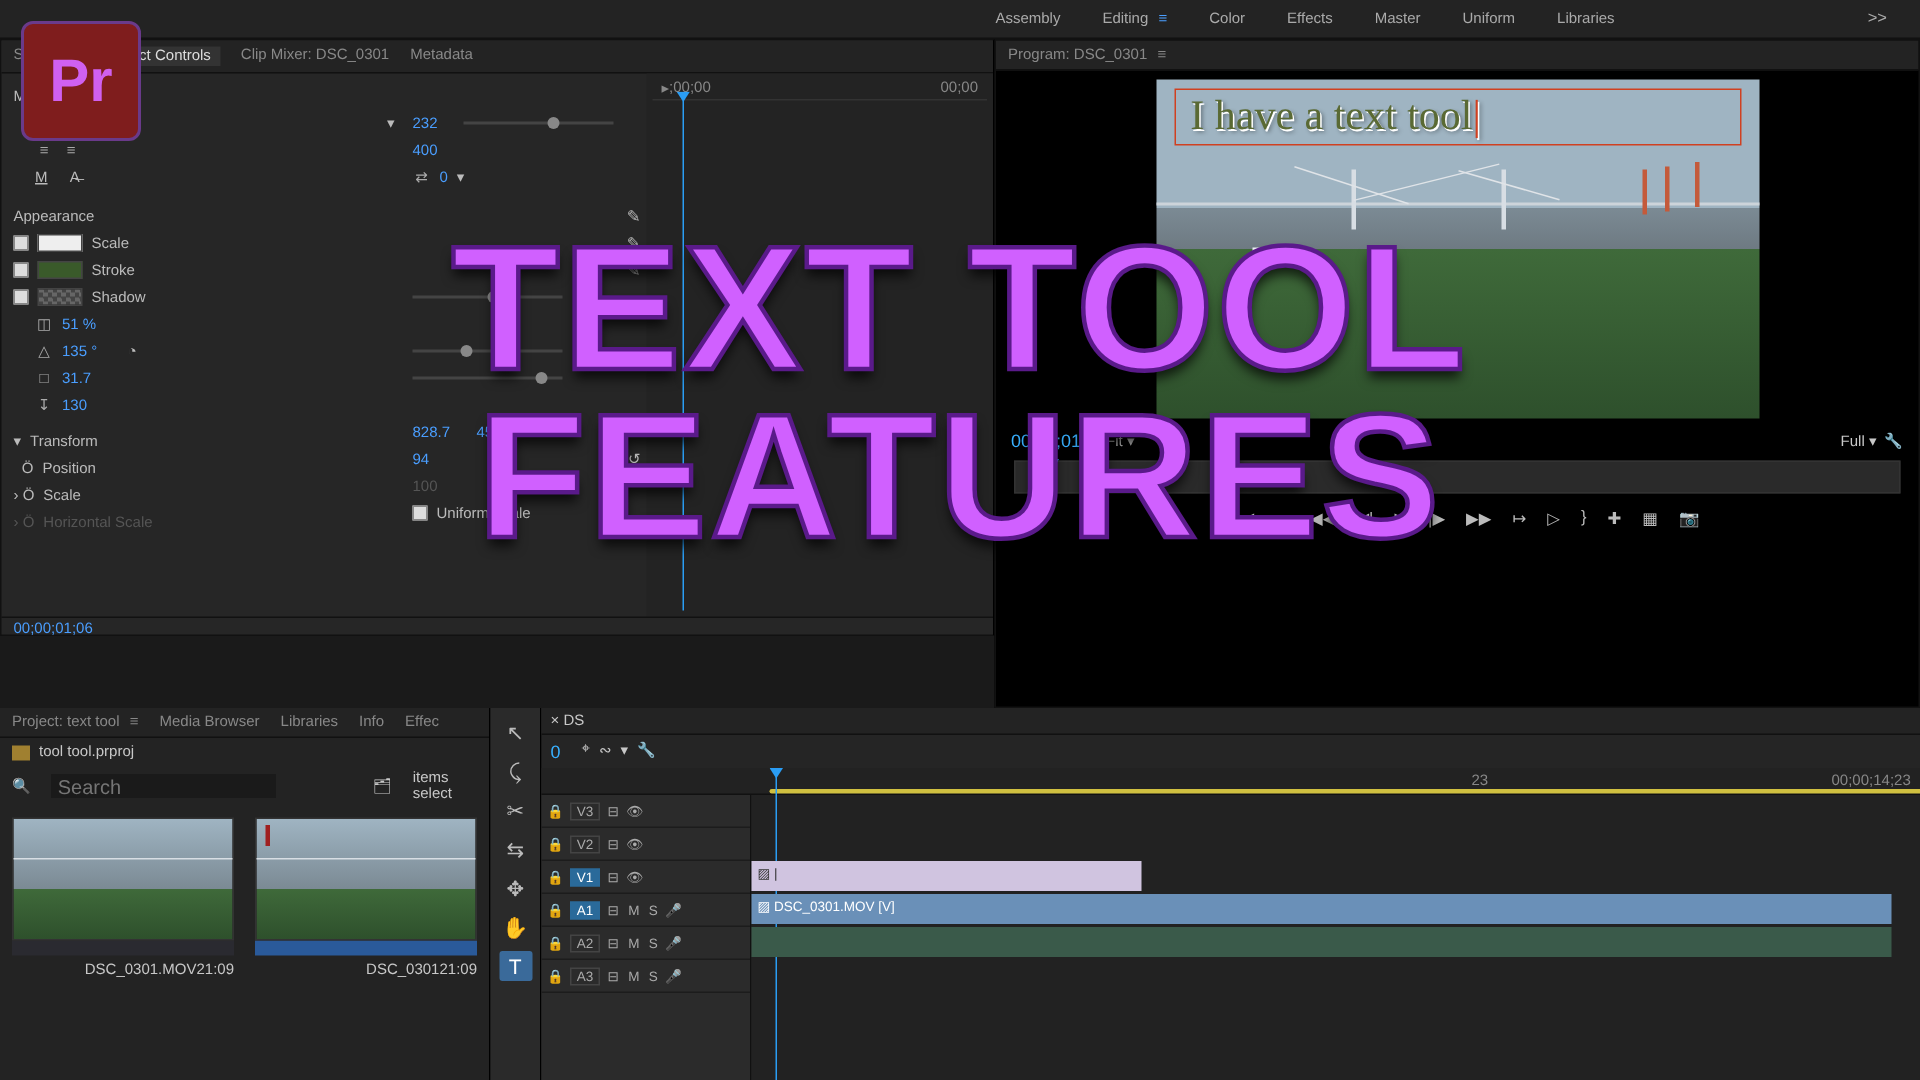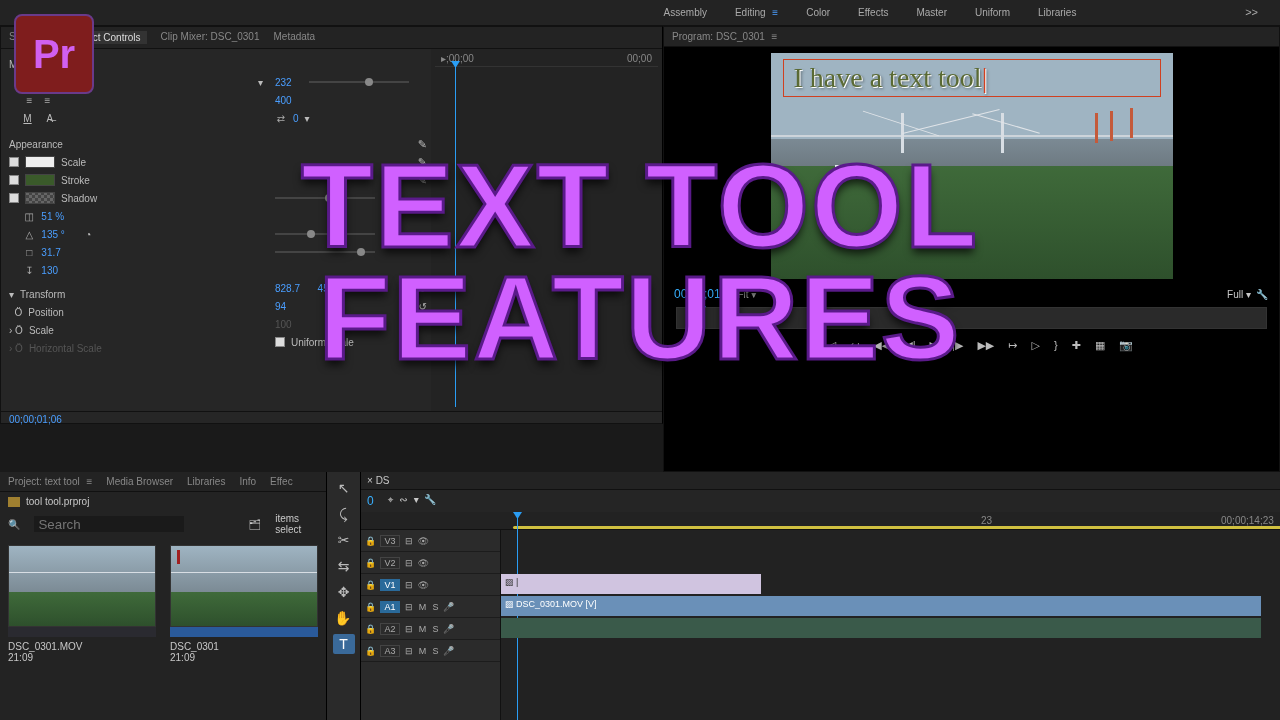--- a/index.html
+++ b/index.html
@@ -58,21 +58,21 @@
   .proj-line { padding: 4px 8px; display: flex; align-items: center; gap: 6px; }
   .bin-icon { width: 12px; height: 10px; background: #a08030; display: inline-block; }
   .search-row { display: flex; gap: 14px; padding: 2px 8px; align-items: center; }
   .search-input { background: #1a1a1a; border: none; width: 150px; height: 16px; color: #888; padding: 0 4px; }
   .thumbs { display: flex; gap: 14px; padding: 8px; }
   .thumb { width: 148px; }
   .thumb-img { width: 148px; height: 82px; background: linear-gradient(#9fb4c2 0%, #7b8a94 58%, #3f6a3a 58%, #2e502c 100%); position: relative; border: 1px solid #333; }
   .thumb-img .tbridge { position: absolute; top: 26px; left: 0; right: 0; height: 1px; background: #d8dee4; }
   .thumb-strip { height: 10px; background: #2a2a30; }
   .thumb.active .thumb-strip { background: #2a5a9a; }
-  .thumb-label { display: flex; justify-content: flex-end; padding: 4px 0; flex-direction: column; }
+  .thumb-label { display: flex; justify-content: flex-end; padding: 4px 0; }
   .proj-bottom { margin-top: auto; display: flex; gap: 10px; padding: 4px 8px; align-items: center; }
   .mini-icon { width: 16px; height: 14px; border: 1px solid #555; display: inline-block; }
   
   .timeline-panel { flex: 1; display: flex; }
   .toolbox { width: 34px; background: #2a2a2a; display: flex; flex-direction: column; align-items: center; gap: 6px; padding-top: 6px; border-right: 1px solid #000; }
   .tool { width: 22px; height: 20px; display: flex; align-items: center; justify-content: center; color: #bbb; border-radius: 2px; font-size: 14px; }
   .tool.active { background: #3a6a9a; color: #fff; }
   .tl-main { flex: 1; display: flex; flex-direction: column; background: #252525; }
   .tl-header { display: flex; align-items: center; gap: 8px; padding: 2px 6px; height: 18px; background: #232323; border-bottom: 1px solid #111; }
   .tl-toolbar { display: flex; gap: 6px; padding: 4px 6px; }

